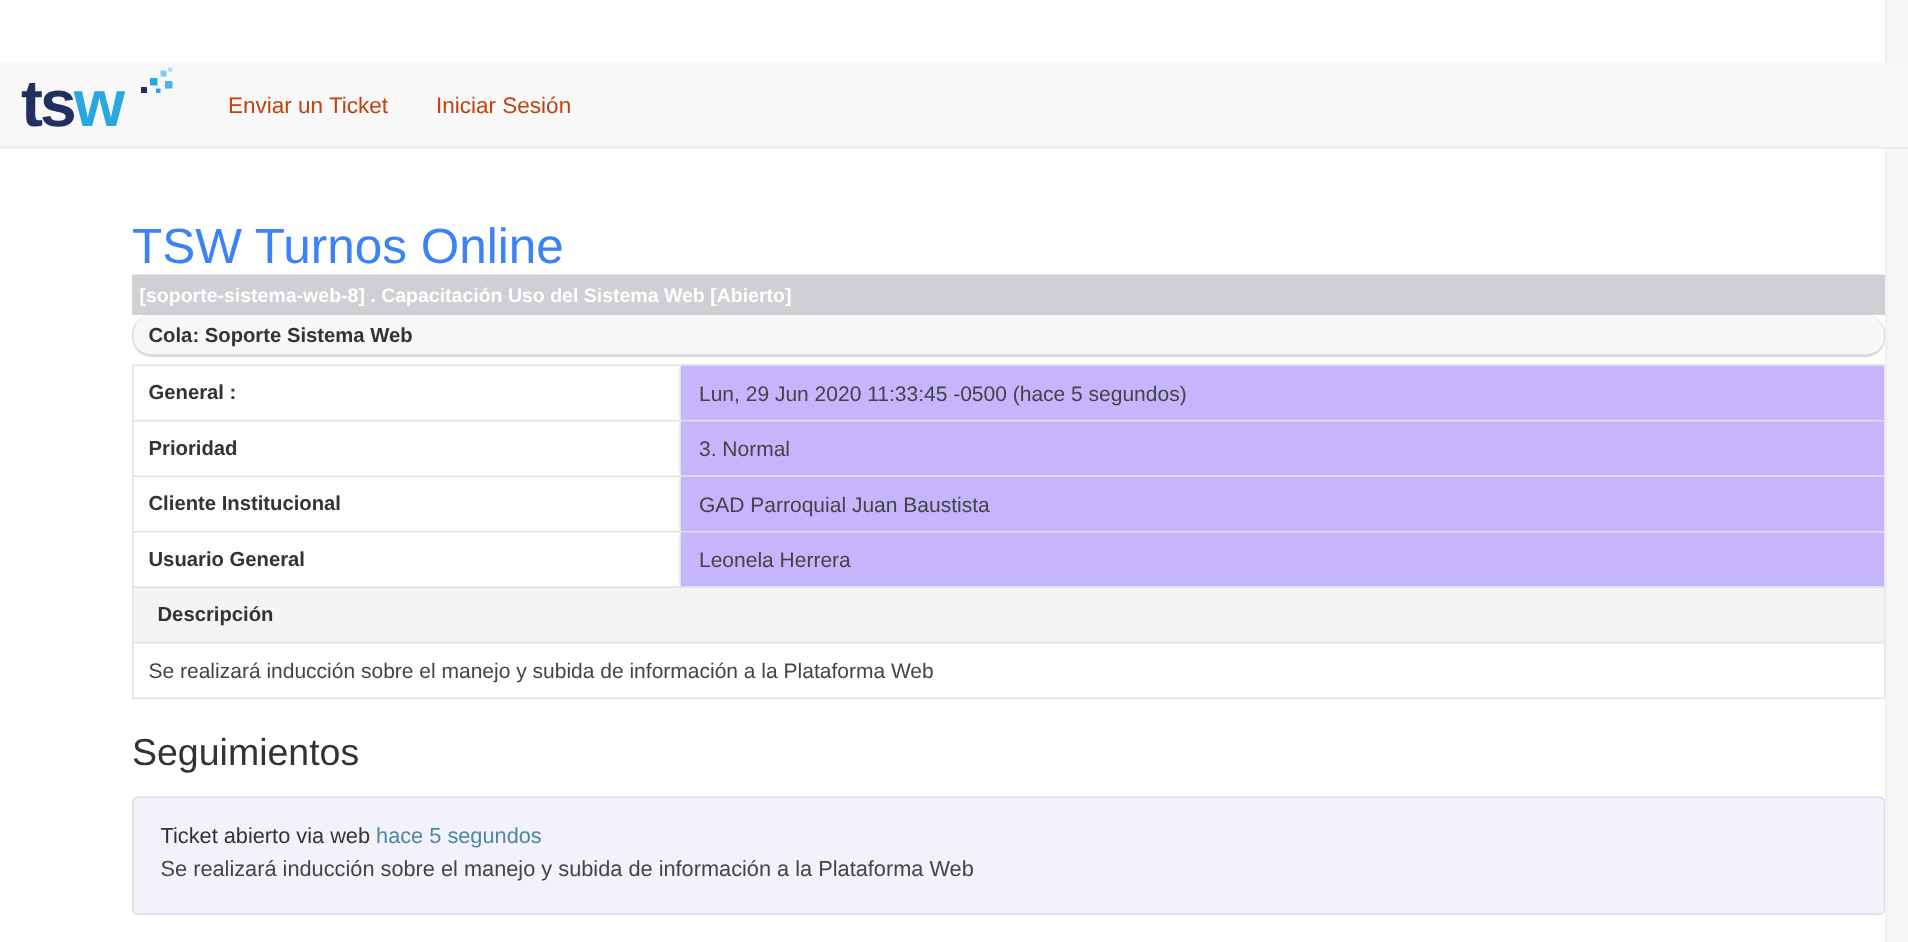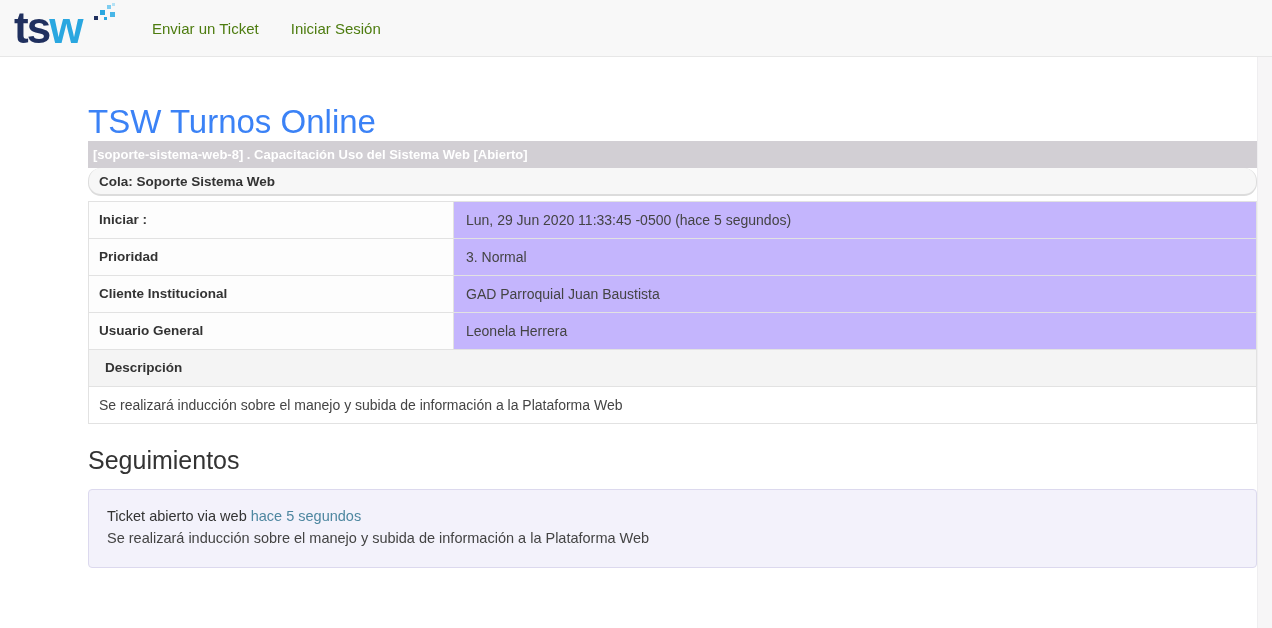--- a/index.html
+++ b/index.html
@@ -12,21 +12,21 @@
   }
 
   
   .navbar {
     position: relative;
     width: 100%; height: 57px;
     background: #f8f8f8;
     border-bottom: 1px solid #e7e7e7;
     z-index: 100;
   }
-  .navbar-inner { display: flex; align-items: center; height: 100%; }
+  .navbar-inner { display: flex; align-items: center; height: 100%; margin-top: 42px; }
   .logo {
     position: relative;
     margin-left: 14px;
     width: 104px; height: 52px;
     font-weight: bold;
     font-size: 44px;
     letter-spacing: -2px;
     line-height: 52px;
     cursor: pointer;
     user-select: none;
@@ -38,21 +38,21 @@
   .dot2 { width: 5px; height: 5px; left: 86px; top: 8px;  background: #2aa7e0; }
   .dot3 { width: 4px; height: 4px; left: 93px; top: 3px;  background: #7ecdf0; }
   .dot4 { width: 3px; height: 3px; left: 90px; top: 15px; background: #2aa7e0; }
   .dot5 { width: 5px; height: 5px; left: 96px; top: 10px; background: #49b6e7; }
   .dot6 { width: 3px; height: 3px; left: 98px; top: 1px;  background: #b5e2f5; }
 
   .nav-items { display: flex; margin-left: 18px; height: 100%; }
   .nav-item {
     display: flex; align-items: center;
     padding: 0 16px;
-    color: #4d7c0f;
+    color: #c2410c;
     font-size: 15px;
     cursor: pointer;
     text-decoration: none;
   }
 
   
   .scroll-track {
     position: fixed;
     top: 0; right: 0; bottom: 0;
     width: 15px;
@@ -188,21 +188,21 @@
 <div class="content">
 
   <h1 class="page-title">TSW Turnos Online</h1>
 
   <div class="ticket-header-bar">[soporte-sistema-web-8] . Capacitación Uso del Sistema Web [Abierto]</div>
   <div class="queue-row">Cola: Soporte Sistema Web</div>
 
   <table class="fields">
     <tbody>
         <tr>
-      <td class="lbl">Iniciar :</td>
+      <td class="lbl">General :</td>
       <td class="val">Lun, 29 Jun 2020 11:33:45 -0500 (hace 5 segundos)</td>
     </tr>
     <tr>
       <td class="lbl">Prioridad</td>
       <td class="val">3. Normal</td>
     </tr>
     <tr>
       <td class="lbl">Cliente Institucional</td>
       <td class="val">GAD Parroquial Juan Baustista</td>
     </tr>

